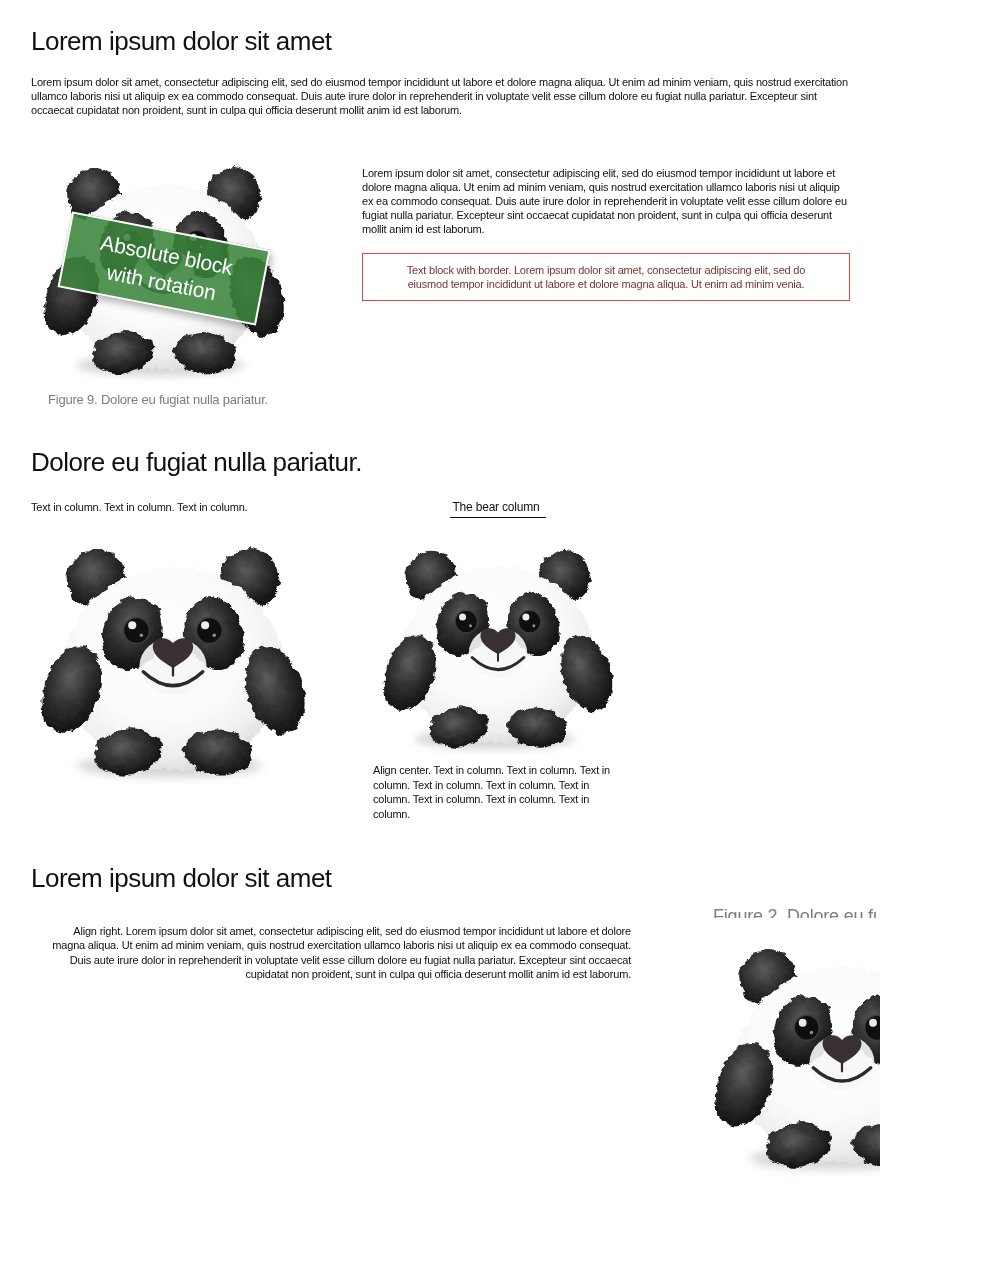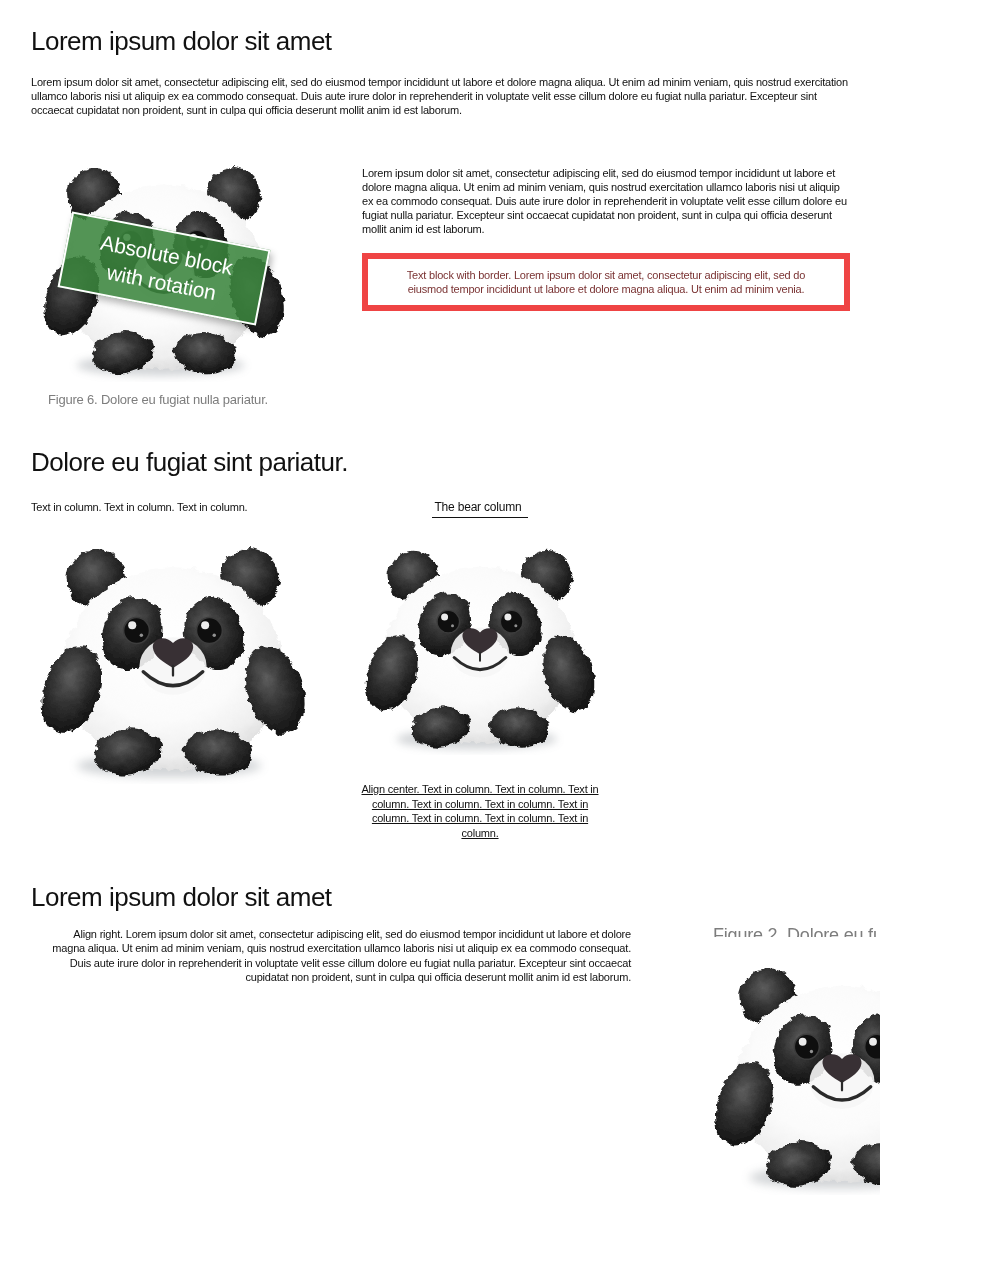--- a/index.html
+++ b/index.html
@@ -27,40 +27,40 @@
     transform:rotate(11deg); transform-origin:center;
     background:rgba(58,132,60,0.87);
     border:2px solid #ffffff;
     box-shadow:3px 4px 7px rgba(0,0,0,0.28);
     color:#ffffff; font-size:21px; line-height:1.32; text-align:center;
   }
   .fig1-caption { color:#7d7d7d; font-size:13px; margin-top:10px; margin-left:17px; line-height:1.2; }
   .fig-col { flex:1 1 auto; padding-top:20px; padding-left:0; }
   .bordered {
     margin-top:16px;
-    border:6px solid #ef4444; color:#7a3333;
+    border:1px solid #ef4444; color:#7a3333;
     text-align:center; padding:9px 24px;
   }
 
   
   .section2-title { margin-top:40px; }
-  .cols { display:grid; grid-template-columns:1fr 1fr 1fr; gap:38px; margin-top:22px; }
+  .cols { display:grid; grid-template-columns:1fr 1fr 1fr; gap:56px; margin-top:22px; }
   .col p { line-height:1.32; }
   .col1 .panda { width:288px; height:259px; display:block; margin-top:10px; margin-left:-2px; }
   .col2 h3 { font-size:12px; font-weight:400; margin:0; text-align:center; color:#111; }
   .col2 h3 span { display:inline-block; border-bottom:1.5px solid #111; padding:0 6px 3px 2px; }
   .col2 .panda { width:250px; height:225px; display:block; margin:12px auto 0 auto; }
-  .col2 .center-text { text-align:center; margin-top:27px;text-decoration:underline; }
+  .col2 .center-text { margin-top:8px; }
   .col3-imgwrap { margin-top:24px; height:292px; display:flex; align-items:center; justify-content:flex-start; }
   .col3 .panda { width:268px; height:241px; transform:rotate(90deg); margin-left:-6px; }
 
   
   .section3-title { margin-top:42px; }
   .bottom-row { display:flex; margin-top:2px; }
-  .bottom-left { flex:0 0 600px; text-align:right; margin-top:12px; padding-left:8px; box-sizing:border-box; }
+  .bottom-left { flex:0 0 600px; text-align:right; margin-top:28px; padding-left:8px; box-sizing:border-box; }
   .bottom-fig { flex:1 1 auto; margin-top:10px; padding-left:72px; }
   .fig2-caption {
     color:#7d7d7d; font-size:18px; line-height:1.2;
     height:12px; overflow:hidden;           
     margin-left:10px; white-space:nowrap;
   }
   .bottom-fig .panda { width:278px; height:250px; display:block; margin-top:8px; }
 
   .hidden-defs { position:absolute; width:0; height:0; overflow:hidden; }
 </style>
@@ -122,29 +122,29 @@
   <h1>Lorem ipsum dolor sit amet</h1>
 
   <p class="intro">Lorem ipsum dolor sit amet, consectetur adipiscing elit, sed do eiusmod tempor incididunt ut labore et dolore magna aliqua. Ut enim ad minim veniam, quis nostrud exercitation ullamco laboris nisi ut aliquip ex ea commodo consequat. Duis aute irure dolor in reprehenderit in voluptate velit esse cillum dolore eu fugiat nulla pariatur. Excepteur sint occaecat cupidatat non proident, sunt in culpa qui officia deserunt mollit anim id est laborum.</p>
 
   <div class="fig-row">
     <div class="fig1">
       <svg class="panda" viewBox="0 0 300 270">
           <use href="#panda"></use>
         </svg>
       <div class="green-block">Absolute block with rotation</div>
-      <div class="fig1-caption">Figure 6. Dolore eu fugiat nulla pariatur.</div>
+      <div class="fig1-caption">Figure 9. Dolore eu fugiat nulla pariatur.</div>
     </div>
     <div class="fig-col">
       <p>Lorem ipsum dolor sit amet, consectetur adipiscing elit, sed do eiusmod tempor incididunt ut labore et dolore magna aliqua. Ut enim ad minim veniam, quis nostrud exercitation ullamco laboris nisi ut aliquip ex ea commodo consequat. Duis aute irure dolor in reprehenderit in voluptate velit esse cillum dolore eu fugiat nulla pariatur. Excepteur sint occaecat cupidatat non proident, sunt in culpa qui officia deserunt mollit anim id est laborum.</p>
       <p class="bordered">Text block with border. Lorem ipsum dolor sit amet, consectetur adipiscing elit, sed do eiusmod tempor incididunt ut labore et dolore magna aliqua. Ut enim ad minim venia.</p>
     </div>
   </div>
 
-  <h2 class="section2-title">Dolore eu fugiat sint pariatur.</h2>
+  <h2 class="section2-title">Dolore eu fugiat nulla pariatur.</h2>
 
   <div class="cols">
     <div class="col col1">
       <p>Text in column. Text in column. Text in column.</p>
       <svg class="panda" viewBox="0 0 300 270">
           <use href="#panda"></use>
         </svg>
     </div>
     <div class="col col2">
       <h3><span>The bear column</span></h3>

